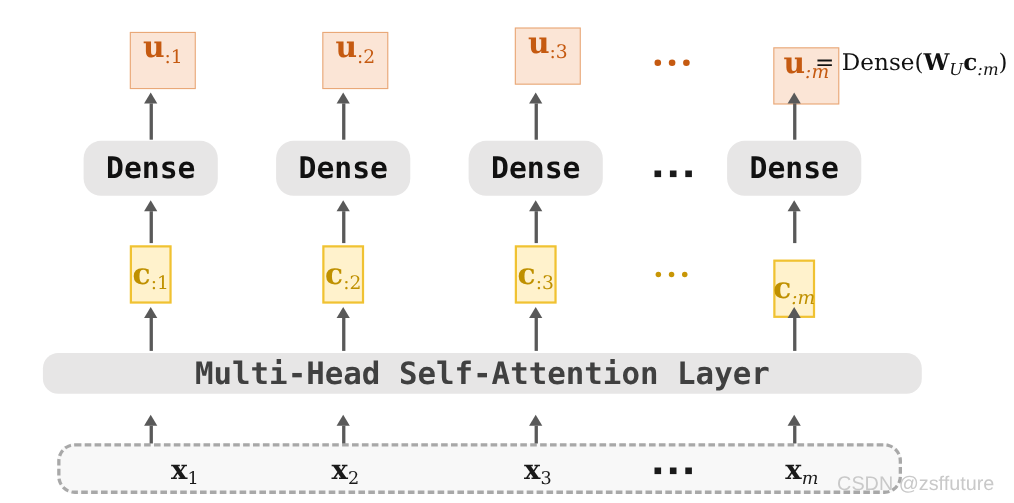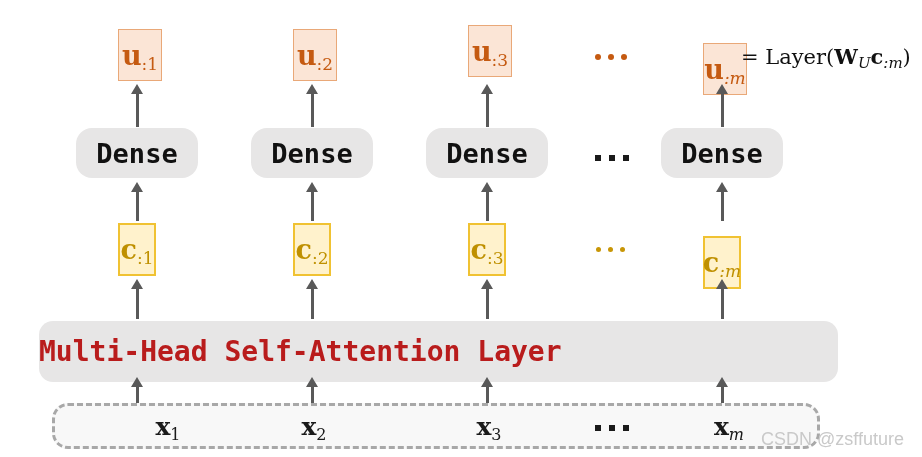--- a/index.html
+++ b/index.html
@@ -2,41 +2,41 @@
 <html><head>
 <meta charset="utf-8">
 <style>
   html,body{margin:0;padding:0;background:#ffffff;}
   #canvas{
     position:relative;width:922px;height:457px;background:#ffffff;overflow:hidden;
     font-family:"DejaVu Serif","Liberation Serif",serif;
   }
   
   .ubox{
-    position:absolute;width:44px;height:52px;box-sizing:border-box;
+    position:absolute;width:60px;height:52px;box-sizing:border-box;
     background:#FBE5D6;border:1.5px solid #E9A878;
-    display:flex;align-items:center;justify-content:center;
+    display:flex;align-items:flex-start;justify-content:center;
   }
   .cbox{
     position:absolute;width:38px;height:53px;box-sizing:border-box;
     background:#FFF2CC;border:2px solid #F0C232;
     display:flex;align-items:center;justify-content:center;
   }
   .densebox{
     position:absolute;width:122px;height:50px;background:#E7E6E6;border-radius:16px;
     display:flex;align-items:center;justify-content:center;
     font-family:"DejaVu Sans Mono","Liberation Mono",monospace;
     font-weight:bold;font-size:27px;color:#111111;
   }
   .attnbox{
-    position:absolute;left:39px;top:321px;width:799px;height:61px;
+    position:absolute;left:39px;top:321px;width:799px;height:37px;
     background:#E7E6E6;border-radius:14px;
-    display:flex;align-items:center;justify-content:flex-start;
+    display:flex;align-items:center;justify-content:center;
     font-family:"DejaVu Sans Mono","Liberation Mono",monospace;
-    font-weight:bold;font-size:28px;color:#b91c1c;white-space:nowrap;
+    font-weight:bold;font-size:28px;color:#404040;white-space:nowrap;
   }
   .inputbox{
     position:absolute;left:52px;top:403px;width:768px;height:46px;box-sizing:border-box;
     background:#F8F8F8;border:3px dashed #A8A8A8;border-radius:16px;
   }
   
   .mlabel{white-space:nowrap;line-height:1;}
   .mlabel .letter{font-weight:bold;font-size:27px;}
   .mlabel .sub{font-size:17px;display:inline-block;transform:translateY(5px);}
   .mlabel .it{font-style:italic;}
@@ -84,21 +84,21 @@
   <div class="ubox" style="left:293px;top:29px;">
     <span class="mlabel u-text"><span class="letter">u</span><span class="sub">:2</span></span>
   </div>
   <div class="ubox" style="left:468px;top:25px;">
     <span class="mlabel u-text"><span class="letter">u</span><span class="sub">:3</span></span>
   </div>
   <div class="ubox" style="left:703px;top:29px;margin-top:14px;">
     <span class="mlabel u-text"><span class="letter">u</span><span class="sub it">:m</span></span>
   </div>
 
-  <div class="formula"><span>= </span><span>Layer(</span><span class="bold">W</span><span class="sub">U</span><span class="bold">c</span><span class="sub">:m</span><span>)</span></div>
+  <div class="formula"><span>= </span><span>Dense(</span><span class="bold">W</span><span class="sub">U</span><span class="bold">c</span><span class="sub">:m</span><span>)</span></div>
 
   <div class="arrow" style="left:131px;top:84px;height:43px;">
       <div class="head"></div>
       <div class="shaft"></div>
     </div>
   <div class="arrow" style="left:306px;top:84px;height:43px;">
       <div class="head"></div>
       <div class="shaft"></div>
     </div>
   <div class="arrow" style="left:481px;top:84px;height:43px;">

